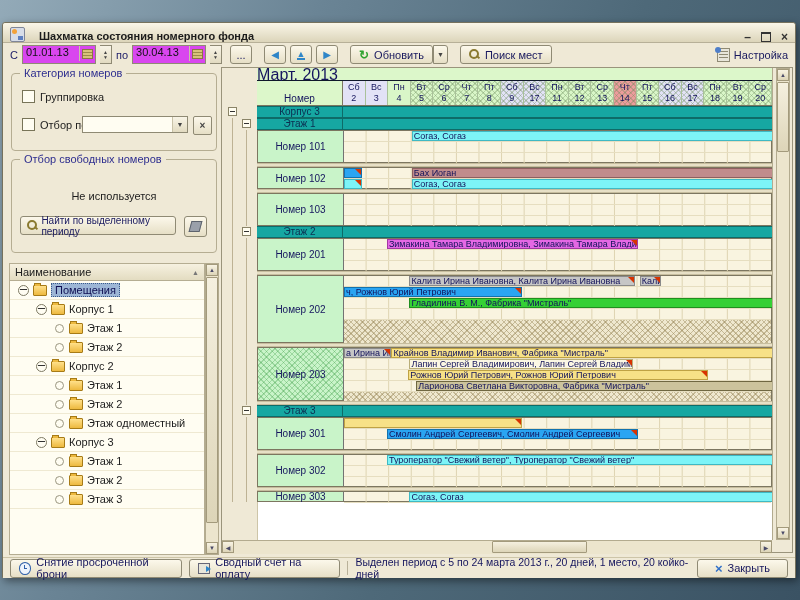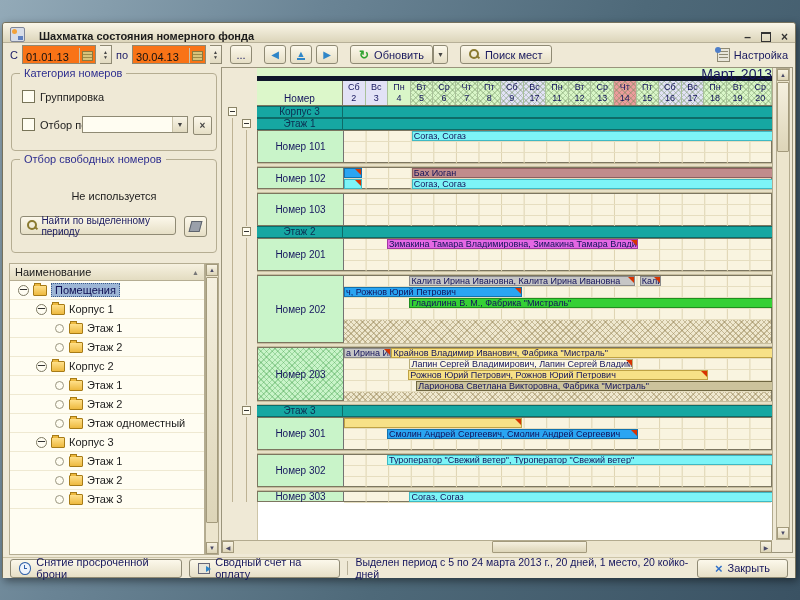--- a/index.html
+++ b/index.html
@@ -17,21 +17,21 @@
   .appicon::after{content:"";position:absolute;left:1px;top:1px;width:5px;height:5px;border-radius:50%;background:#f3a23a}
   .appicon::before{content:"";position:absolute;right:1px;bottom:1px;width:5px;height:4px;background:#5d7fc0}
   .title{font-weight:bold;font-size:11px;color:#1b1b1b}
   .win-controls{margin-left:auto;display:flex;gap:10px;align-items:center;color:#333}
   .wc{font-size:12px;line-height:10px;font-weight:bold;cursor:default}
   .maxbox{width:8px;height:7px;border:1px solid #333;border-top-width:2px}
   
   .toolbar{position:absolute;left:0;top:20px;right:0;height:23px;display:flex;align-items:center;gap:4px;
     padding:0 7px;font-size:11px;color:#20206a}
   .tlabel{color:#20206a}
-  .datebox{display:flex;align-items:flex-end;height:17px;background:#f97316;border:1px solid #8f8a74}
+  .datebox{display:flex;align-items:flex-start;height:17px;background:#d946ef;border:1px solid #8f8a74}
   .dateval{width:50px;padding:0 3px;font-size:11px;color:#111;background:transparent;border:none;font-family:"Liberation Sans",sans-serif}
   .calbtn{width:15px;height:15px;border-left:1px solid #c9c2a8;display:flex;align-items:center;justify-content:center}
   .calglyph{width:9px;height:8px;background:repeating-linear-gradient(#d8c27a 0 2px,#9d8a4a 2px 3px);border:1px solid #8a7a40}
   .spin{width:11px;height:17px;border:1px solid #8f8a74;border-left:none;display:flex;flex-direction:column;align-items:center;justify-content:center;background:linear-gradient(#f8f4e6,#e2dbc1);font-size:5px;color:#444;line-height:5px}
   .btn{height:19px;border:1px solid #8f8a74;border-radius:3px;background:linear-gradient(#fcf8eb,#e6dfc6);
     display:inline-flex;align-items:center;gap:5px;padding:0 8px;font-size:11px;color:#18185e;box-sizing:border-box}
   .btn.small{width:22px;justify-content:center;padding:0}
   .navarrow{font-size:10px;color:#2f86c8}
   .homearrow{font-size:9px;color:#2f86c8;border-bottom:2px solid #2f86c8;line-height:8px}
   .split-arrow{width:15px;justify-content:center;padding:0;margin-left:-4px;border-radius:0 3px 3px 0}
@@ -68,22 +68,22 @@
   .folder::before{content:"";position:absolute;top:-3px;left:0;width:5px;height:2px;background:#edb93f;border:1px solid #a77b16;border-bottom:none}
   .tsel{background:#9db6d6;border:1px dotted #3a5a8a;color:#0e0e52;padding:0 3px}
   .vscroll-left{position:absolute;right:0;top:196px;width:14px;bottom:0;background:#ece5cd;border:1px solid #b3ab8f;box-sizing:border-box}
   
   .sbtn{position:absolute;background:linear-gradient(#f8f3e3,#ddd5b8);border:1px solid #a39a7c;display:flex;align-items:center;justify-content:center;font-size:6px;color:#4a4a68;box-sizing:border-box}
   .sthumb{position:absolute;background:linear-gradient(#f5f0df,#ddd5b8);border:1px solid #a39a7c;border-radius:1px;box-sizing:border-box}
   
   .grid{position:absolute;left:218px;top:44px;width:572px;height:486px;background:#efe9d6;border:1px solid #9a947c;box-sizing:border-box}
   .grid-view{position:absolute;left:0;top:0;width:550px;height:472px;background:#fff;border-right:1px solid #b3ab8f;overflow:hidden}
   .gutter{position:absolute;left:0;top:0;width:35px;height:472px;background:#efe9d6;border-right:1px solid #cdc5a8}
-  .monthrow{position:absolute;left:35px;top:0;width:515px;height:13px;background:#dcf7ca;border-bottom:5px solid #0f172a;
-    font-size:14px;color:#15155e;text-align:right;line-height:13px;box-sizing:border-box}
+  .monthrow{position:absolute;left:35px;top:0;width:515px;height:13px;background:#dcf7ca;border-bottom:1px solid #0f172a;
+    font-size:16px;color:#15155e;text-align:left;line-height:13px;box-sizing:border-box}
   .corner{position:absolute;left:35px;top:13px;width:86px;height:25px;background:#dcf7ca;border-right:1px solid #7c7660;border-bottom:1px solid #7c7660;
     display:flex;align-items:flex-end;justify-content:center;font-size:10px;color:#15155e;padding-bottom:1px;box-sizing:border-box}
   #day-cells{position:absolute;left:121px;top:13px;width:439px;height:25px;border-bottom:1px solid #7c7660;box-sizing:border-box}
   .day{position:absolute;top:0;bottom:0;border-right:1px solid #a9c19a;box-sizing:border-box;text-align:center;font-size:9px;color:#15155e;padding-top:1px}
   .day .dow{line-height:11px}
   .day .dnum{line-height:11px}
   .day.sel{background-image:repeating-linear-gradient(45deg,rgba(104,138,88,.33) 0 1px,transparent 1px 4px),
     repeating-linear-gradient(-45deg,rgba(104,138,88,.33) 0 1px,transparent 1px 4px)}
   #grid-body{position:absolute;left:0;top:38px;width:550px;height:434px}
   .band{position:absolute;left:35px;width:515px;border-top:1px solid #0e6b68;border-bottom:1px solid #0e6b68;box-sizing:border-box;display:flex}

